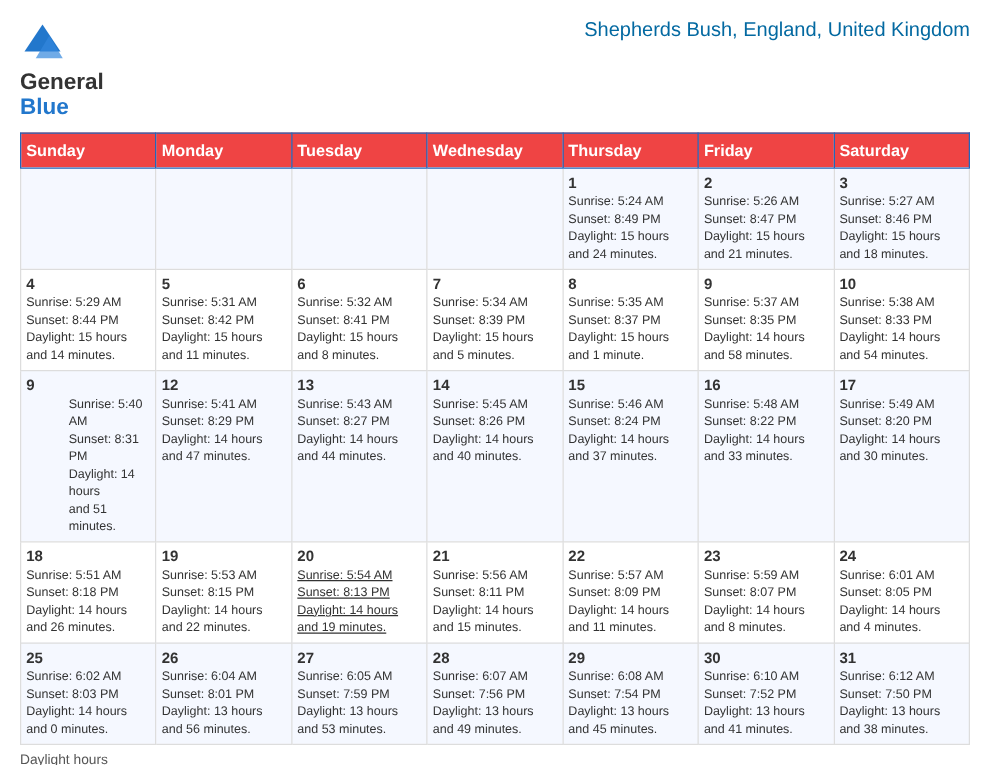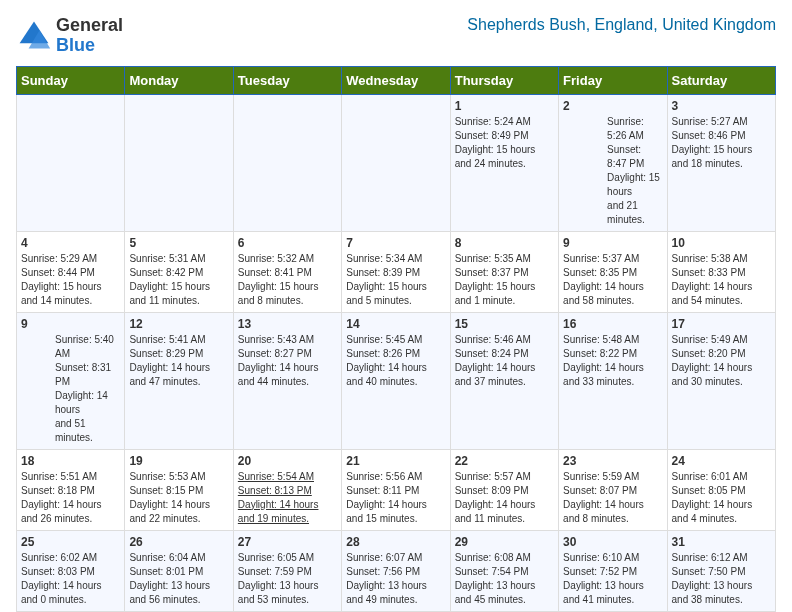--- a/index.html
+++ b/index.html
@@ -11,22 +11,22 @@
       padding: 16px;
     }
     .header {
       display: flex;
       justify-content: space-between;
       align-items: flex-start;
       margin-bottom: 10px;
     }
     .logo {
       display: flex;
-      align-items: center;
       gap: 4px;
+      flex-direction: column;
     }
     .logo-text {
       display: flex;
       flex-direction: column;
       line-height: 1.1;
     }
     .logo-general {
       font-size: 18px;
       font-weight: bold;
       color: #333;
@@ -51,21 +51,21 @@
     .subtitle {
       font-size: 16px;
       color: #0369a1;
     }
     table {
       width: 100%;
       border-collapse: collapse;
       table-layout: fixed;
     }
     thead tr th {
-      background-color: #4d7c0f;
+      background-color: #ef4444;
       color: #fff;
       font-size: 13px;
       font-weight: bold;
       padding: 6px 4px;
       text-align: left;
       border: 1px solid #2266bb;
     }
     tbody tr td {
       vertical-align: top;
       padding: 4px 4px;
@@ -136,21 +136,21 @@
         <td></td>
         <td>
           <span class="day-number">1</span>
           <div class="day-info" style="white-space: pre-line;">Sunrise: 5:24 AM
 Sunset: 8:49 PM
 Daylight: 15 hours
 and 24 minutes.</div>
         </td>
         <td>
           <span class="day-number">2</span>
-          <div class="day-info" style="white-space: pre-line; margin-left: 44px;">Sunrise: 5:26 AM
+          <div class="day-info" style="white-space: pre-line;">Sunrise: 5:26 AM
 Sunset: 8:47 PM
 Daylight: 15 hours
 and 21 minutes.</div>
         </td>
         <td>
           <span class="day-number">3</span>
           <div class="day-info" style="white-space: pre-line;">Sunrise: 5:27 AM
 Sunset: 8:46 PM
 Daylight: 15 hours
 and 18 minutes.</div>

